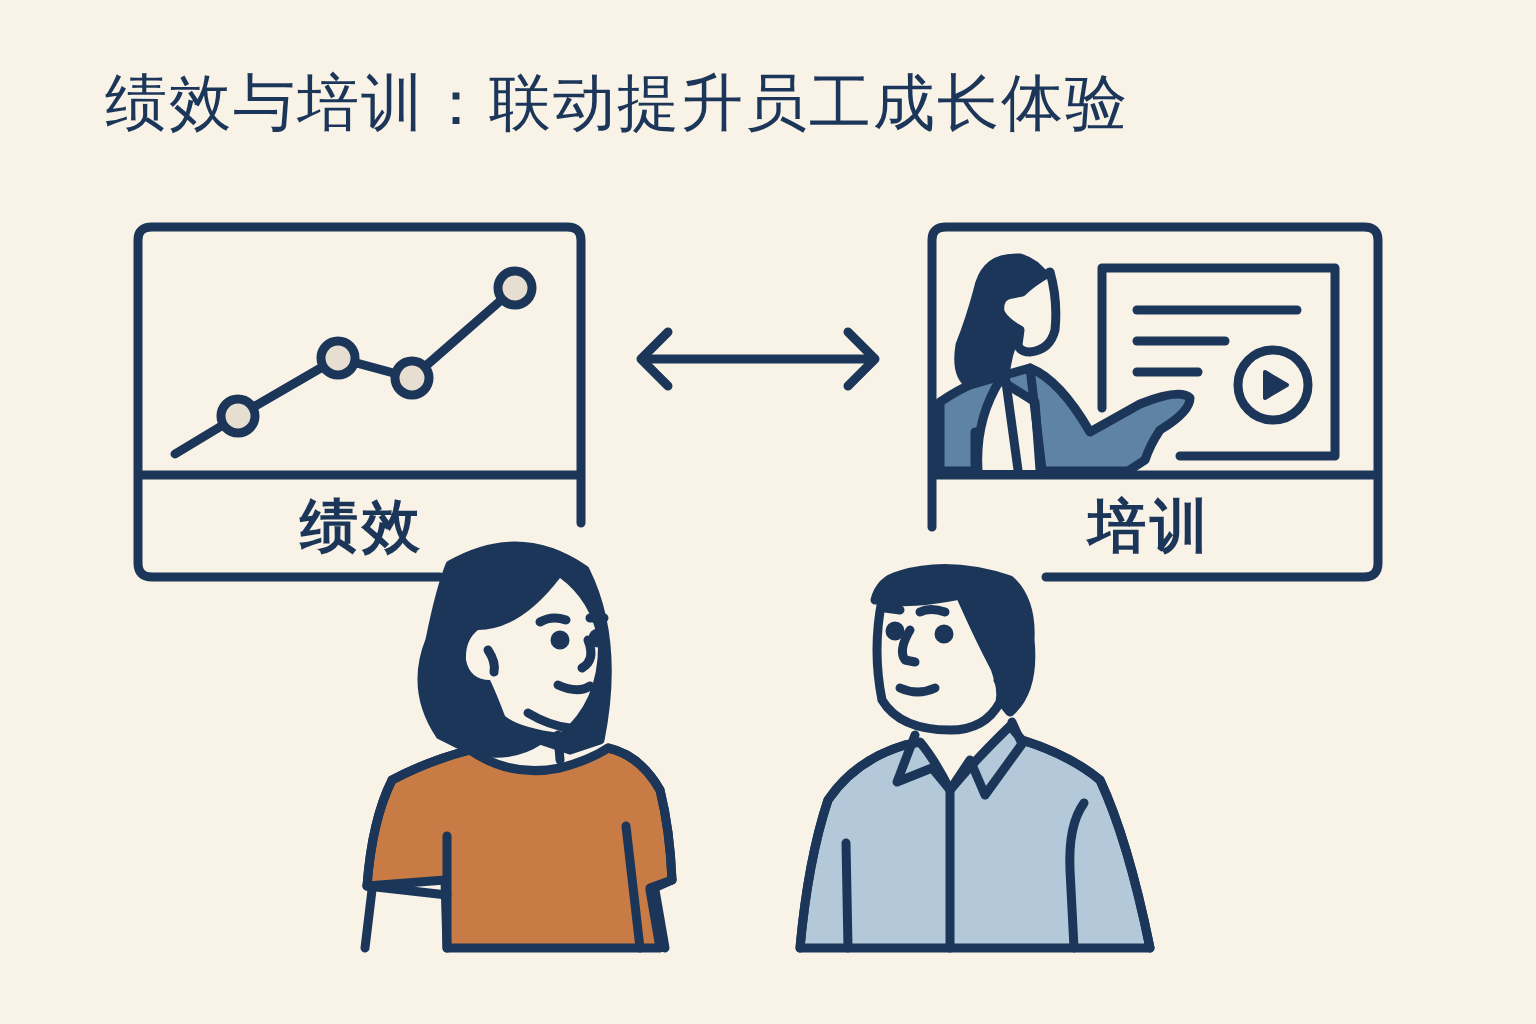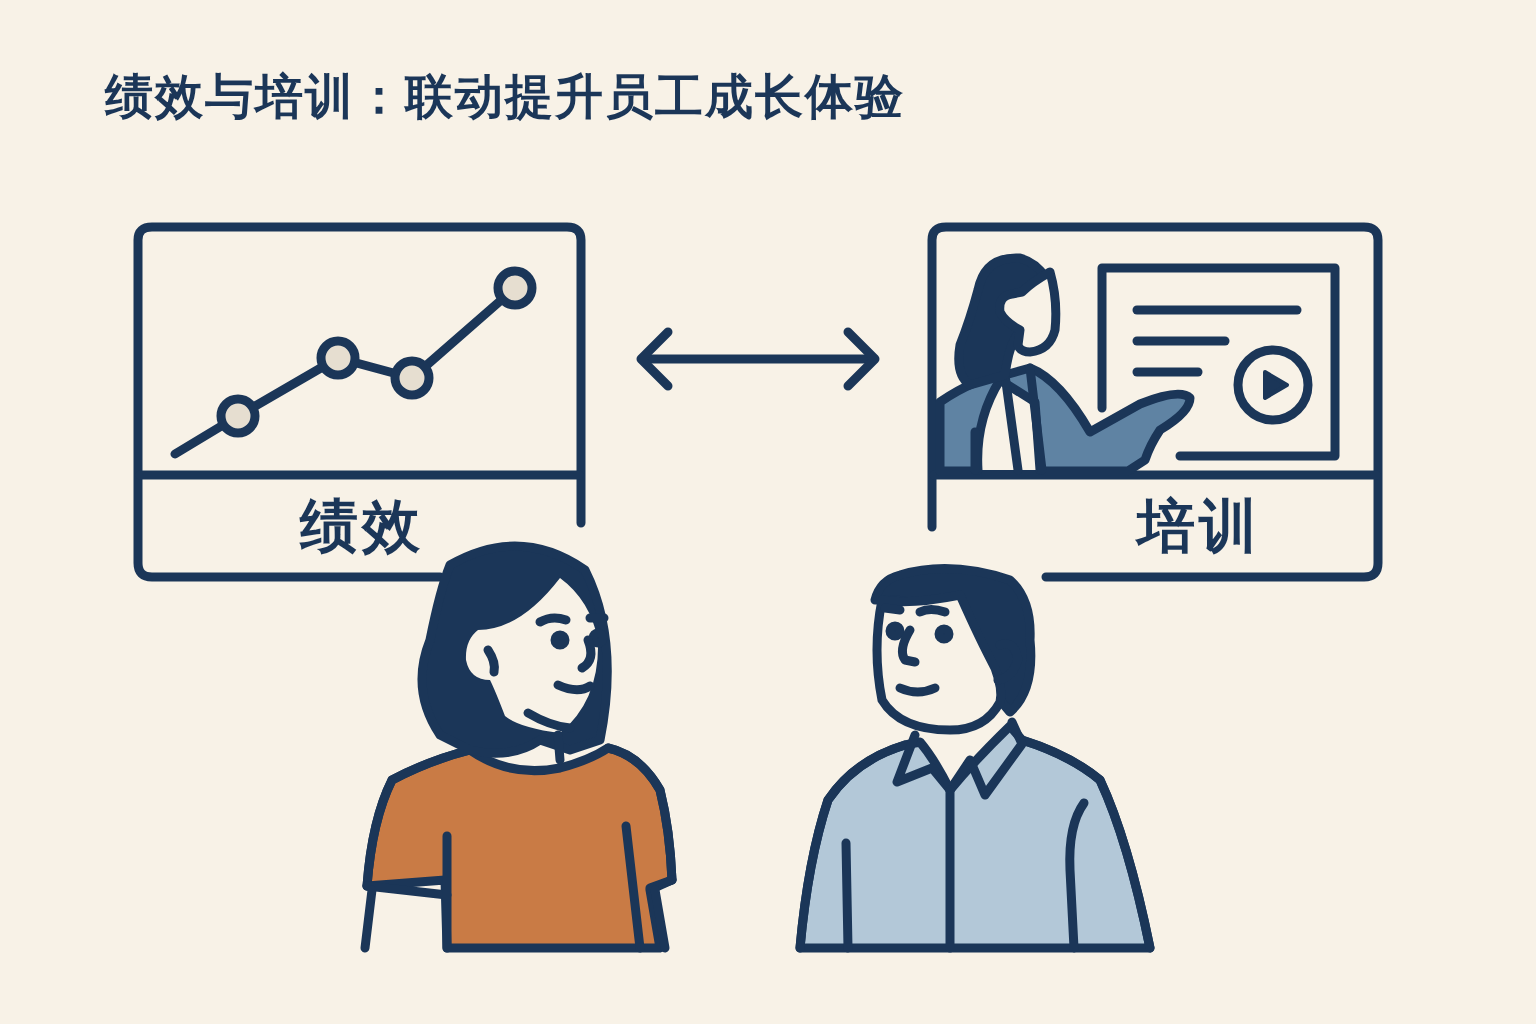--- a/index.html
+++ b/index.html
@@ -4,21 +4,21 @@
 <style>
   html, body { margin: 0; padding: 0; }
   body {
     width: 1536px; height: 1024px; overflow: hidden;
     background: #f8f2e7;
     position: relative;
     font-family: "DejaVu Sans", sans-serif;
   }
   .title {
     position: absolute; left: 105px; top: 72px;
-    font-size: 48px; font-weight: bold; color: #1b3658;
+    font-size: 62px; font-weight: normal; color: #1b3658;
     letter-spacing: 2px; white-space: nowrap; line-height: 1;
   }
   .canvas { position: absolute; left: 0; top: 0; width: 1536px; height: 1024px; }
   .panel-label {
     position: absolute; font-size: 58px; font-weight: bold; color: #1b3658;
     letter-spacing: 4px; line-height: 1; white-space: nowrap; font-family: Liberation Mono, monospace;
   }
 </style>
 </head>
 <body>
@@ -98,13 +98,13 @@
     <path d="M920 612 Q930 607 945 612 M885 608 L900 610"></path>
     <circle cx="895" cy="631" r="5" fill="#1b3658"></circle>
     <circle cx="944" cy="634" r="5" fill="#1b3658"></circle>
     <path d="M910 630 Q898 650 905 660 L915 662"></path>
     <path d="M900 688 Q918 696 935 688"></path>
     <path d="M1000 645 Q1015 640 1018 660 Q1012 678 998 680"></path>
   </g>
 </svg>
 
 <div class="panel-label" style="left:300px; top:502px;">绩效</div>
-<div class="panel-label" style="left:1137px; top:502px;">培训</div>
+<div class="panel-label" style="left:1088px; top:502px;">培训</div>
 
 </body></html>

